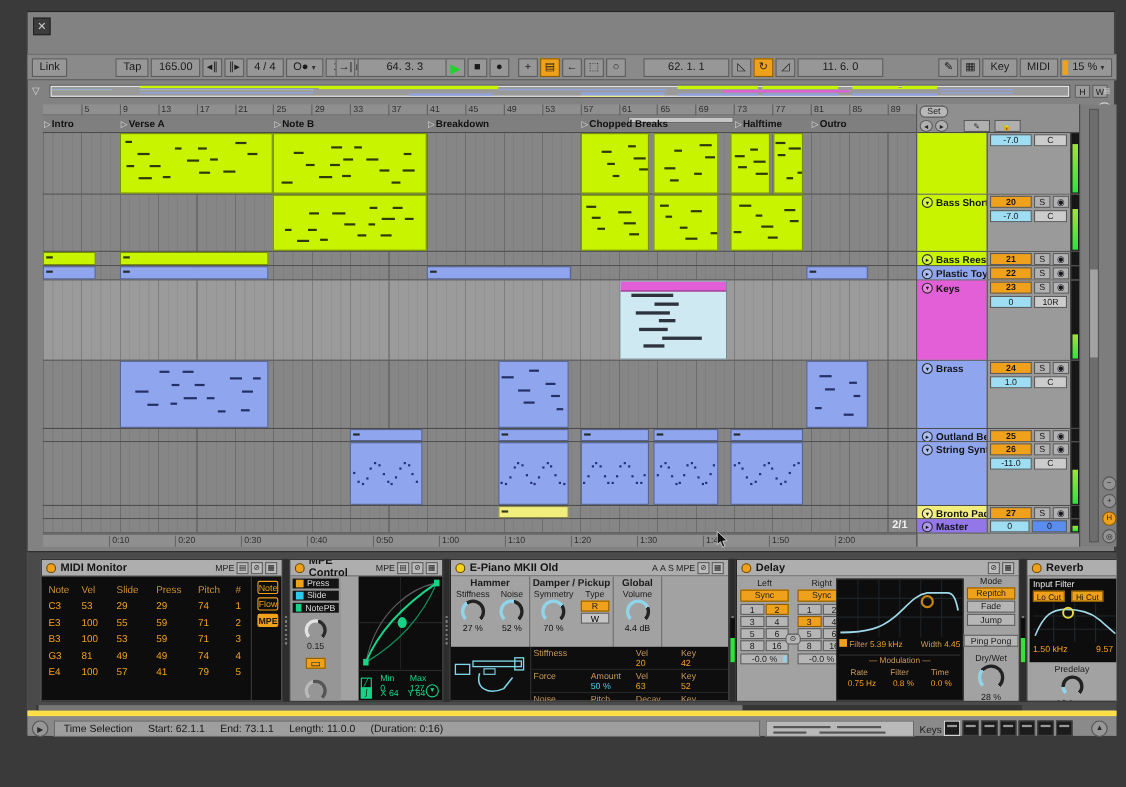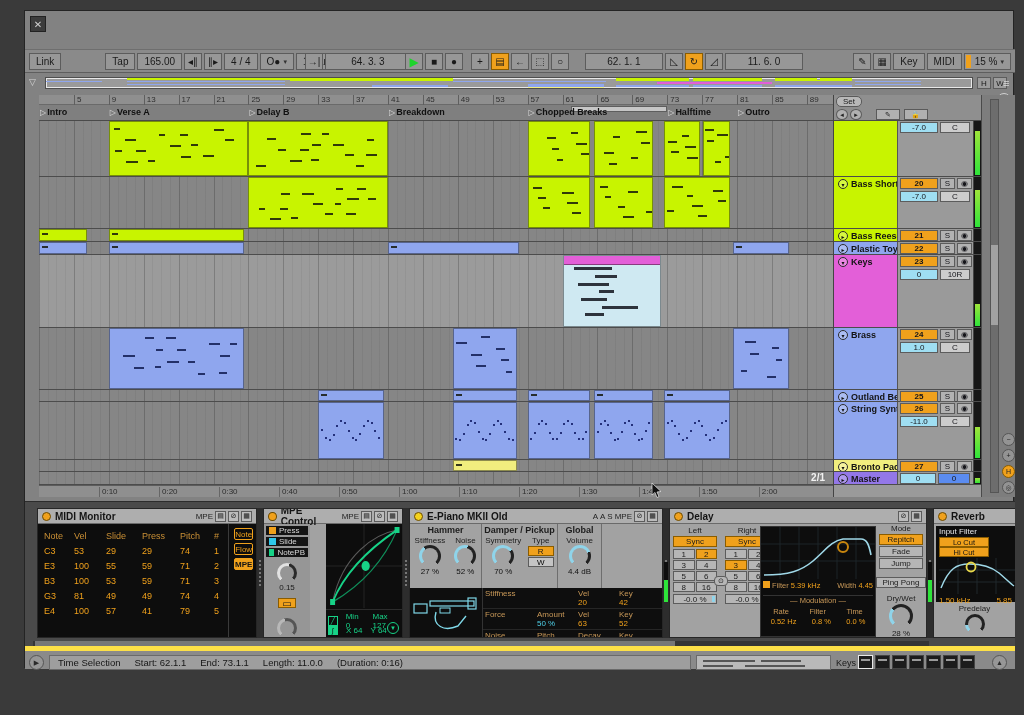--- a/index.html
+++ b/index.html
@@ -138,21 +138,21 @@
   .dlrow{position:absolute;left:2px;right:2px;display:flex;justify-content:space-between;align-items:center;color:#f0a11c;}
   .tan{color:#c89858;}
   .modhd{position:absolute;left:2px;right:2px;text-align:center;color:#c89858;border-top:1px solid #333;}
   #dlR{flex:1;position:relative;font-size:8px;color:#1c1c1c;text-align:center;}
   .modeb{width:44px;height:11px;margin:1px auto;background:#b6b6b6;border:1px solid #5c5c5c;display:flex;align-items:center;justify-content:center;font-size:8px;}
   .modeb.on{background:#f0a11c;}
   .orangesq{width:7px;height:7px;background:#f0a11c;display:inline-block;}
   
   #rvbody{position:absolute;inset:15px 0 0 0;}
   #rvblack{position:absolute;left:2px;top:2px;right:0;height:76px;background:#0d0d0d;color:#e8e8e8;font-size:8px;padding:1px 3px;}
-  .rvbtn{width:50px;height:10px;background:#f0a11c;border:1px solid #8a5c00;color:#141414;display:inline-flex;align-items:center;justify-content:center;font-size:7.5px;margin-right:6px;}
+  .rvbtn{width:29px;height:10px;background:#f0a11c;border:1px solid #8a5c00;color:#141414;display:inline-flex;align-items:center;justify-content:center;font-size:7.5px;margin-right:6px;}
   #rvvals{display:flex;justify-content:space-between;color:#f0a11c;}
   #rvgray{position:absolute;left:0;top:80px;right:0;bottom:0;text-align:center;font-size:8px;color:#1c1c1c;}
   
   #hscroll{position:absolute;left:8px;top:139px;width:896px;height:5px;background:#353535;}
   #hscroll i{position:absolute;left:2px;top:0;bottom:0;width:640px;background:#777;}
   #status{position:absolute;left:0;top:635px;width:990px;height:23px;background:#8a8a8a;border-top:5px solid #fde047;}
   .circb{position:absolute;width:15px;height:15px;border-radius:50%;background:#979797;border:1px solid #555;display:flex;align-items:center;justify-content:center;font-size:7px;color:#2a2a2a;top:4px;}
   #stbox{position:absolute;left:24px;top:4px;width:642px;height:15px;background:#9e9e9e;border:1px solid #6a6a6a;display:flex;align-items:center;gap:14px;padding:0 8px;font-size:9.5px;color:#161616;}
   #minibox{position:absolute;left:671px;top:4px;width:135px;height:15px;background:#b9b9b9;border:1px solid #6a6a6a;overflow:hidden;}
   .mline{position:absolute;height:2px;background:#555;}
@@ -291,21 +291,21 @@
         <div class="locflag" style="left: calc(0% + 1px);">
           <i>▷</i>
           <span>Intro</span>
         </div>
         <div class="locflag" style="left: calc(8.79121% + 1px);">
           <i>▷</i>
           <span>Verse A</span>
         </div>
         <div class="locflag" style="left: calc(26.3736% + 1px);">
           <i>▷</i>
-          <span>Delay B</span>
+          <span>Note B</span>
         </div>
         <div class="locflag" style="left: calc(43.956% + 1px);">
           <i>▷</i>
           <span>Breakdown</span>
         </div>
         <div class="locflag" style="left: calc(61.5385% + 1px);">
           <i>▷</i>
           <span>Chopped Breaks</span>
         </div>
         <div class="locflag" style="left: calc(79.1209% + 1px);">
@@ -1112,21 +1112,21 @@
               <span><span class="orangesq"></span> <span class="tan">Filter</span> <span>5.39 kHz</span></span>
               <span><span class="tan">Width</span> <span>4.45</span></span>
             </div>
           <div class="modhd" style="top:68px">— <span>Modulation</span> —</div>
           <div class="dlrow tan" style="top:80px;justify-content:space-around">
               <span>Rate</span>
               <span>Filter</span>
               <span>Time</span>
             </div>
           <div class="dlrow" style="top:90px;justify-content:space-around">
-              <span>0.52 Hz</span>
+              <span>0.75 Hz</span>
               <span>0.8 %</span>
               <span>0.0 %</span>
             </div>
         </div>
         <div id="dlR">
           <div>Mode</div>
           <div id="modebtns">
               <div class="modeb on">Repitch</div>
               <div class="modeb">Fade</div>
               <div class="modeb">Jump</div>
@@ -1162,21 +1162,21 @@
                 <line x1="38" y1="0" x2="38" y2="36"></line>
                 <line x1="57" y1="0" x2="57" y2="36"></line>
                 <line x1="0" y1="12" x2="76" y2="12"></line>
                 <line x1="0" y1="24" x2="76" y2="24"></line>
               </g>
             <path d="M2,30 C10,10 18,6 30,6 C46,6 54,10 60,15 C66,20 72,26 75,28" fill="none" stroke="#9fd8e8" stroke-width="1.5"></path>
             <circle cx="32" cy="9" r="4.5" fill="none" stroke="#e8d84a" stroke-width="1.8"></circle>
           </svg>
           <div id="rvvals">
               <span>1.50 kHz</span>
-              <span>5.85</span>
+              <span>9.57</span>
             </div>
         </div>
         <div id="rvgray">
           <span>Predelay</span>
           <div class="knob" style="--bg:#a2a2a2;width:20px;height:20px;margin:1px auto;background:conic-gradient(from 225deg,#8fd4ea 0 40deg,#222 40deg 270deg,transparent 270deg)"></div>
           <span>16.1 ms</span>
         </div>
       </div>
     </div>
 

